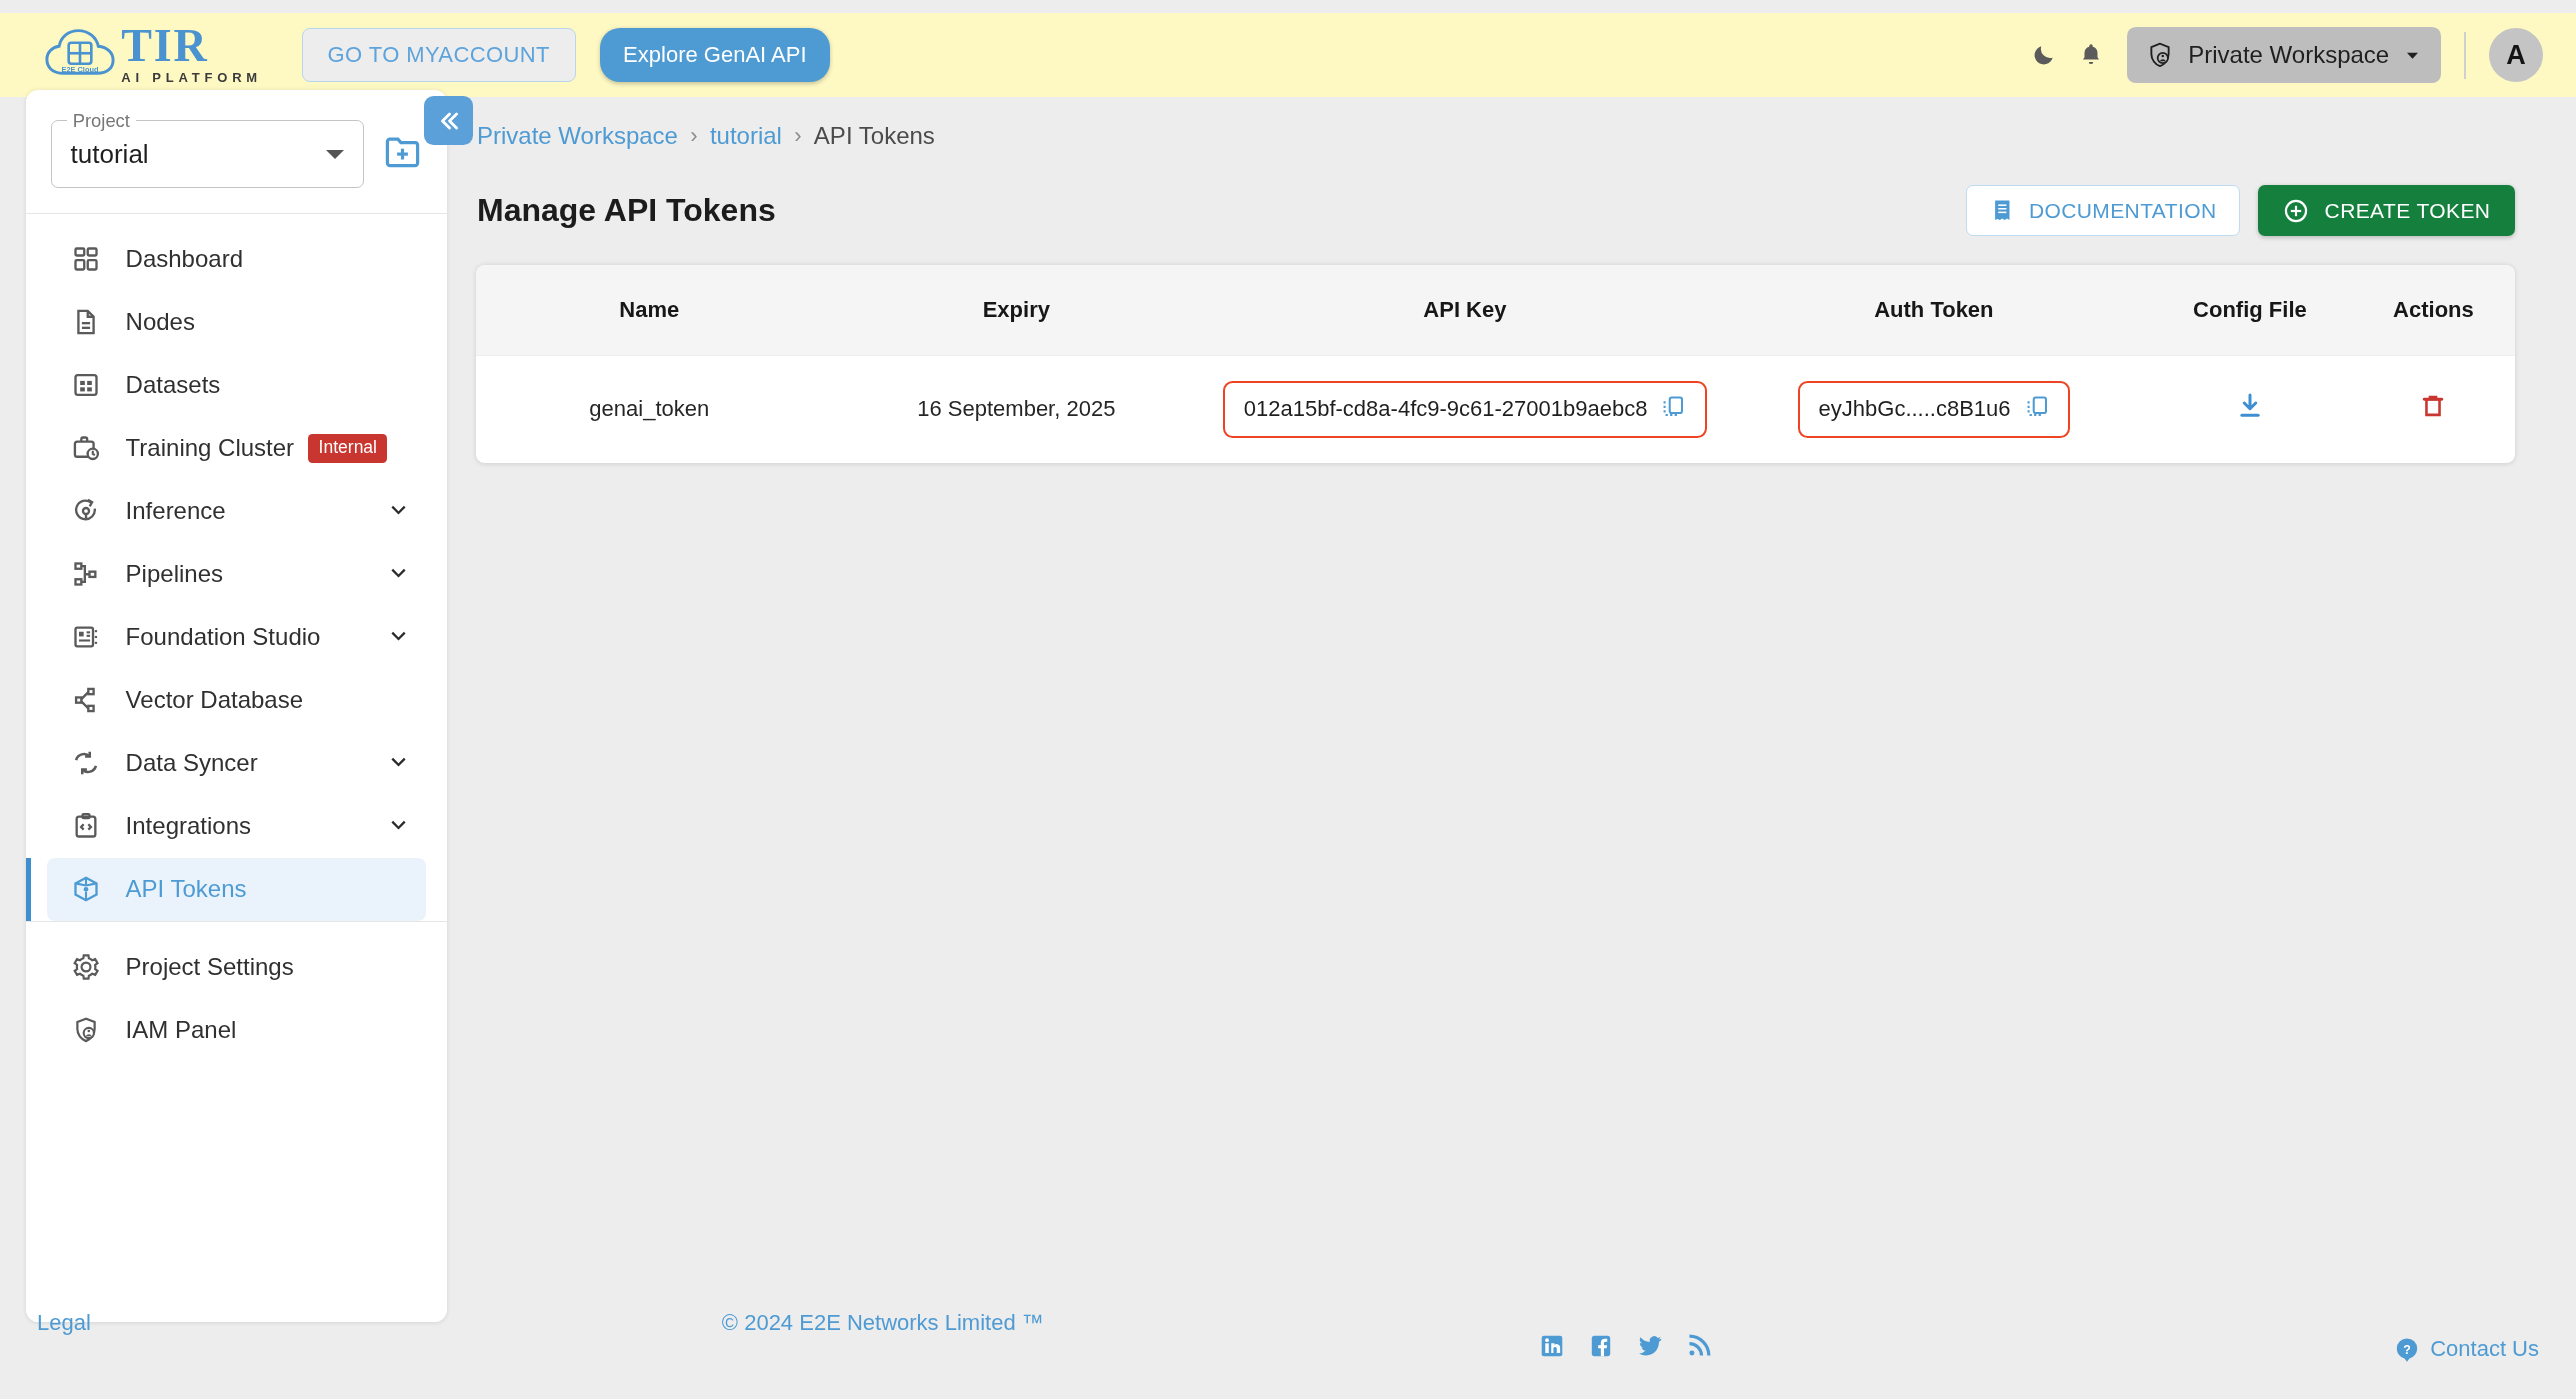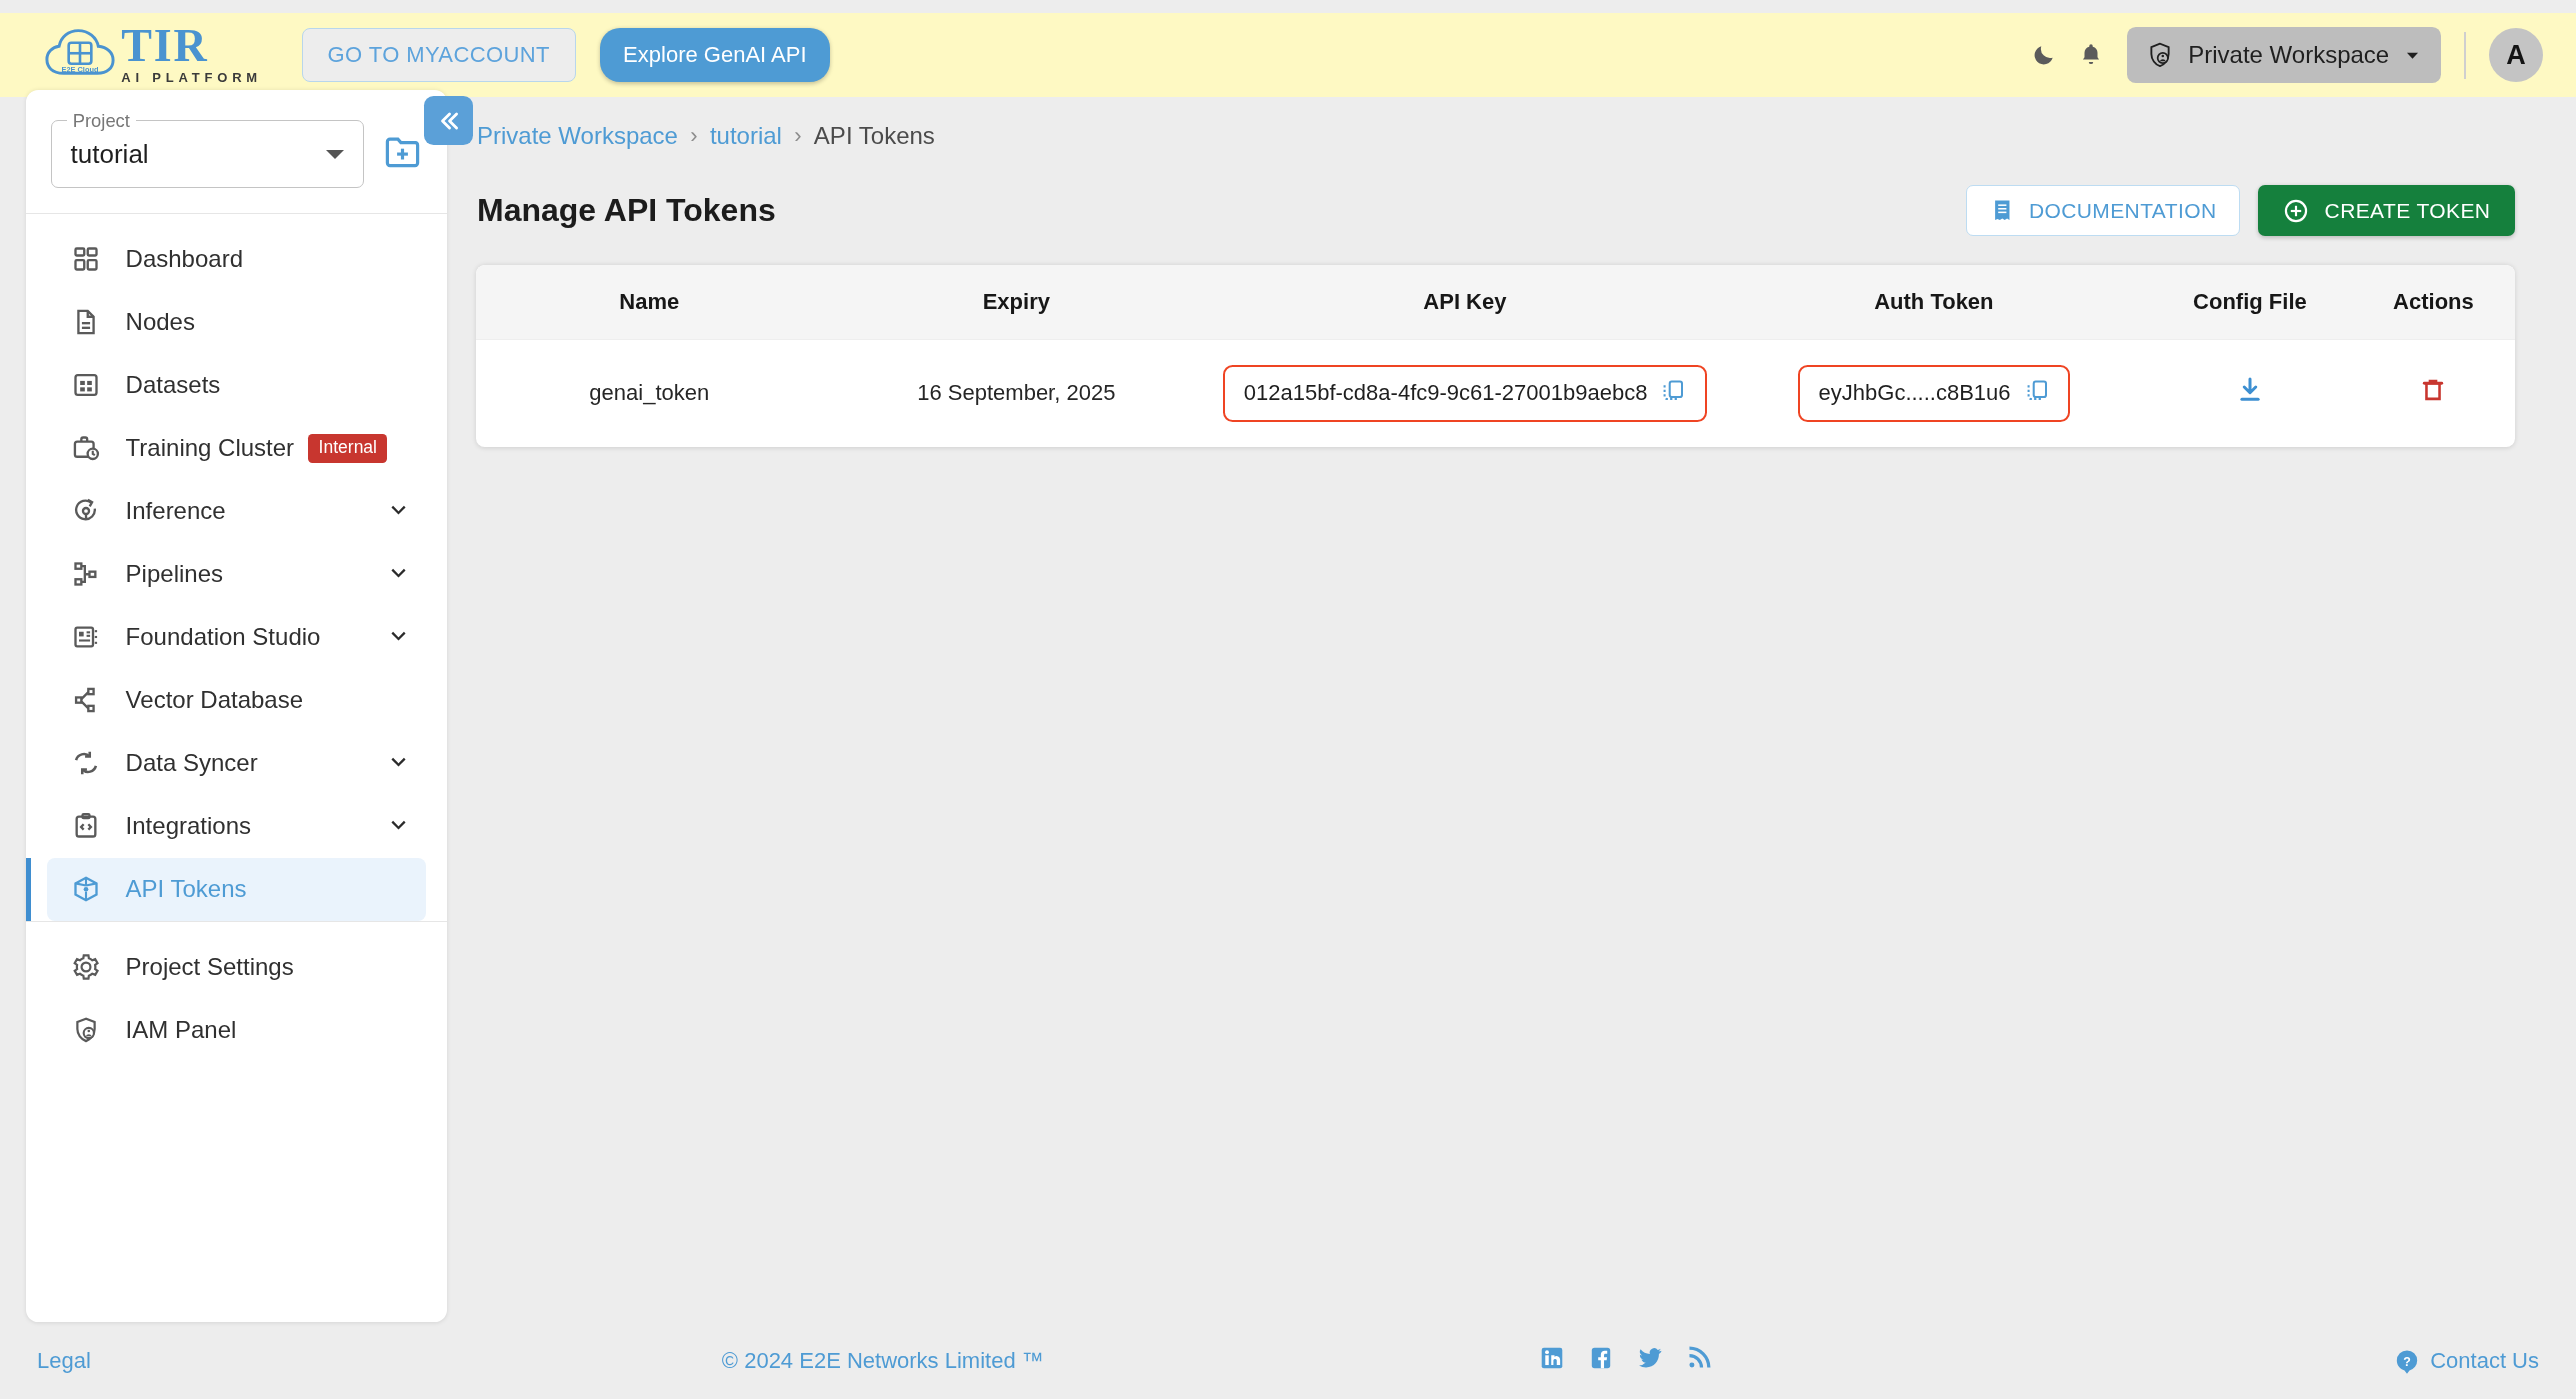--- a/index.html
+++ b/index.html
@@ -129,39 +129,39 @@
     box-shadow: 0 1.8px 4.4px rgba(0,0,0,.2);
   }
 
   .card {
     margin: 29px 61px 0 29px; background: #fff;
     border-radius: 8.8px; box-shadow: 0 0.9px 5.3px rgba(0,0,0,.13);
     overflow: hidden;
   }
   table { width: 100%; border-collapse: collapse; }
   thead tr { background: #f5f5f5; }
-  th { font-size: 22px; font-weight: 700; color: #171717; padding: 24px 0; text-align: center; }
+  th { font-size: 22px; font-weight: 700; color: #171717; padding: 32px 0; text-align: center; }
   td { padding: 24.6px 0; text-align: center; font-size: 22px; color: #262626; border-top: 1.2px solid #eeeeee; }
   .col-name { width: 17%; } .col-exp { width: 19%; }
   .col-api { width: 25%; } .col-auth { width: 21%; }
   .col-cfg { width: 10%; } .col-act { width: 8%; }
 
   .tokenbox {
     display: inline-flex; align-items: center; gap: 14px;
     border: 2.8px solid #ef4423; border-radius: 9.6px;
     padding: 11.4px 19px; background: #fff;
   }
   .tokenbox .txt { font-size: 22px; color: #1f1f1f; white-space: nowrap; }
   .copy-ico { cursor: pointer; }
   .row-ico { cursor: pointer; display: inline-flex; }
 
   
   .footer {
-    position: absolute; left: 0; bottom: 0; width: 2576px; height: 77px;
-    display: flex; align-items: center; font-size: 22px; color: #4e9bd4;
+    position: absolute; left: 0; bottom: 12px; width: 2576px; height: 77px;
+    display: flex; font-size: 22px; color: #4e9bd4;
   }
   .f-legal { margin-left: 37px; cursor: pointer; }
   .f-copy { margin-left: 631px; }
   .f-social { margin-left: 495px; display: flex; align-items: center; gap: 23px; }
   .f-contact { margin-left: auto; margin-right: 37px; display: flex; align-items: center; gap: 10.5px; cursor: pointer; }
 </style>
 </head>
 <body>
 
 <div class="topbar">

